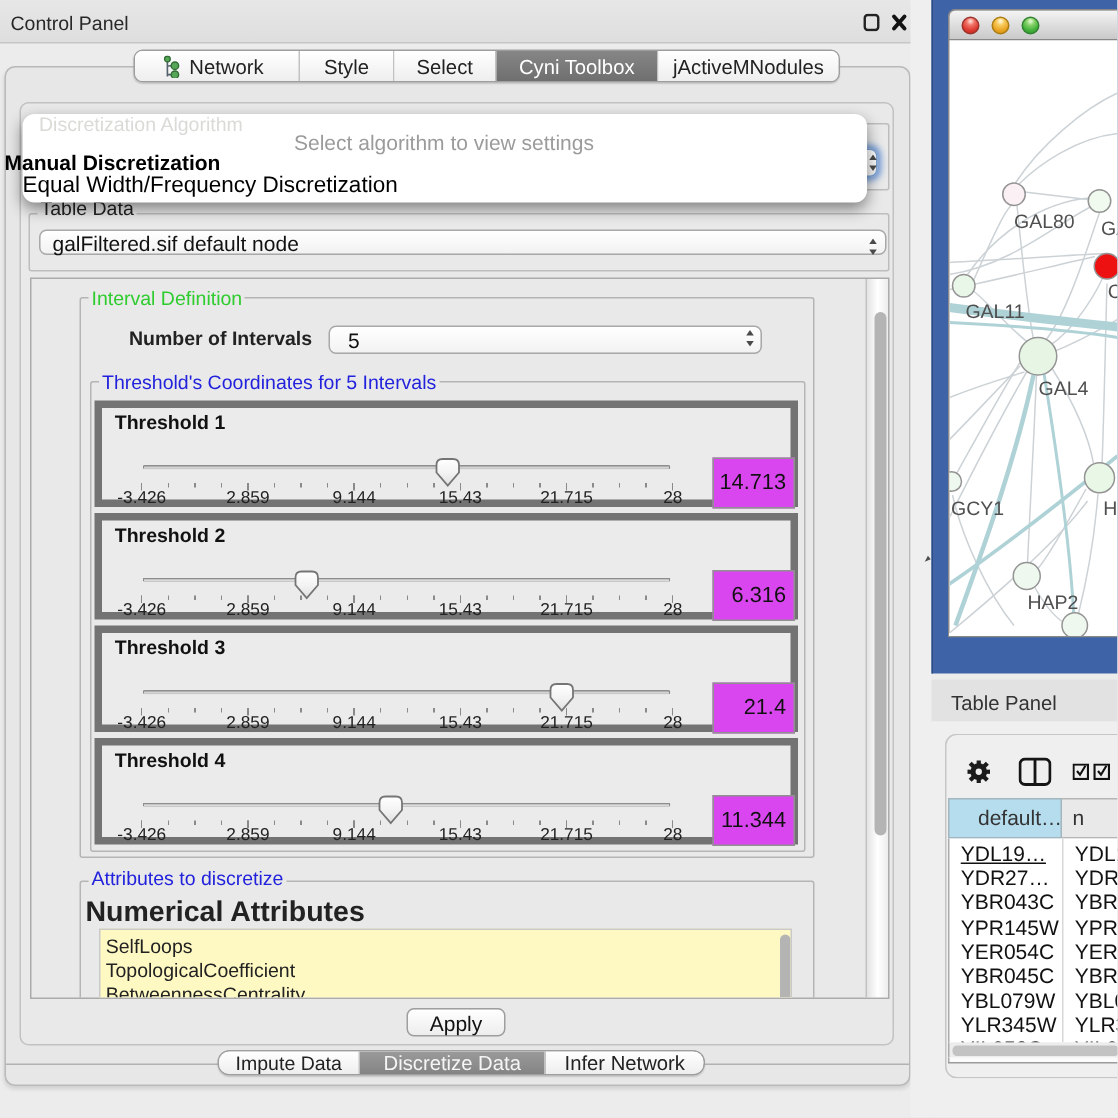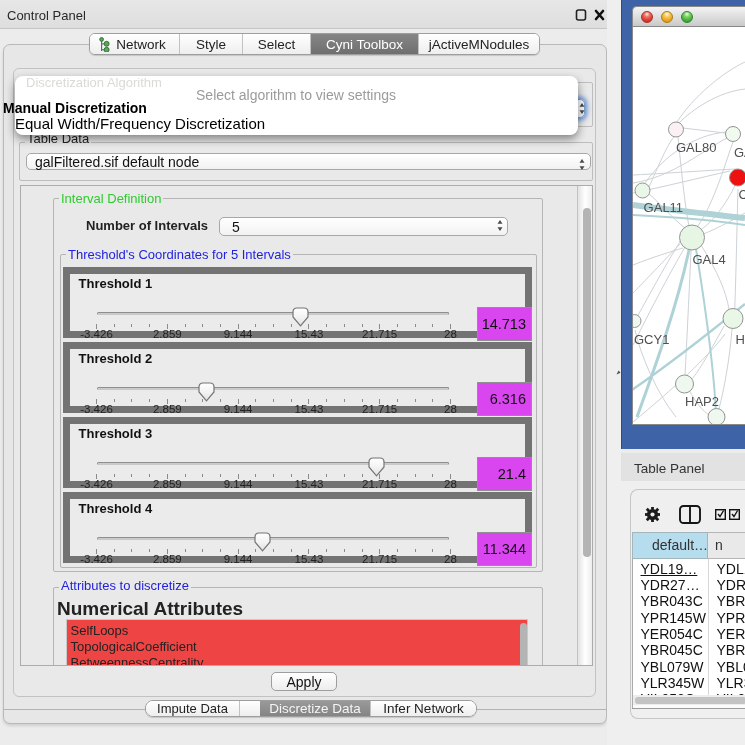--- a/index.html
+++ b/index.html
@@ -17,21 +17,21 @@
 .tab{height:100%;display:flex;align-items:center;justify-content:center;font-size:13.5px;color:#222;border-right:1px solid #c2c2c2;background:linear-gradient(#ffffff,#eeeeee);}
 .tab:last-child{border-right:none;}
 .tab.sel{background:linear-gradient(#868686,#6f6f6f);color:#fff;}
 .tab.sel2{background:linear-gradient(#9a9a9a,#848484);color:#f5f5f5;}
 
 .group{position:absolute;border:1px solid #bdbdbd;border-radius:2px;}
 .glabel{position:absolute;font-size:13px;background:#e9e9e9;padding:0 2px;white-space:nowrap;}
 
 .combo{position:absolute;background:linear-gradient(#ffffff,#f2f2f2);border:1px solid #a8a8a8;border-radius:5px;font-size:14px;color:#111;display:flex;align-items:center;}
 
-.tbox{position:absolute;left:62px;width:469px;height:71px;border:7px solid #737373;background:#ebebeb;}
+.tbox{position:absolute;left:62px;width:469px;height:71px;border:5px solid #737373;background:#ebebeb;}
 .tbox b{position:absolute;left:9px;top:2.5px;font-size:13px;color:#111;}
 .track{position:absolute;left:27px;top:38.5px;width:352px;height:2.5px;border-radius:3px;background:linear-gradient(#b5b5b5,#e2e2e2);border:1px solid #8e8e8e;border-bottom-color:#c8c8c8;}
 .ticks{position:absolute;left:26.5px;top:50px;width:356px;height:3px;background:repeating-linear-gradient(to right,#8a8a8a 0,#8a8a8a 1px,transparent 1px,transparent 17.7px);}
 .ticksM{position:absolute;left:26.5px;top:50px;width:356px;height:5.3px;background:repeating-linear-gradient(to right,#8a8a8a 0,#8a8a8a 1px,transparent 1px,transparent 70.8px);}
 .tlabel{position:absolute;top:54.5px;font-size:11.5px;color:#222;transform:translateX(-50%);}
 .vbox{position:absolute;left:407px;top:33.8px;width:55px;height:33.3px;background:#d946ef;border:1px solid #909090;font-size:14.5px;color:#111;display:flex;align-items:center;justify-content:flex-end;padding-right:4.5px;}
 .thumb{position:absolute;top:33.5px;width:17px;height:20px;}
 
 .sbthumb{position:absolute;background:#b4b4b4;border-radius:4px;}
 
@@ -52,21 +52,21 @@
 <svg class="abs" style="left:575px;top:9px;" width="32" height="12" viewBox="0 0 32 12">
   <rect x="1.5" y="1" width="9" height="10" rx="2" fill="none" stroke="#222" stroke-width="1.6"></rect>
   <path d="M21 2 L28 10 M28 2 L21 10" stroke="#111" stroke-width="2.6" stroke-linecap="round"></path>
 </svg>
 
 <div class="abs" id="outerpanel"></div>
 
 <div class="abs" id="innerpanel"></div>
 
 <div class="tabstrip" style="left:89px;top:33px;">
-  <div class="tab" style="width:90px;"><svg width="12" height="15" viewBox="0 0 12 15" style="margin-right:5px;margin-left:-4px;">
+  <div class="tab" style="width:110px;"><svg width="12" height="15" viewBox="0 0 12 15" style="margin-right:5px;margin-left:-4px;">
         <path d="M2.6 3 L2.6 14 M2.6 7 L6.2 6.8 M2.6 12.6 L6.2 12.8" stroke="#55616e" stroke-width="1.1" fill="none"></path>
         <circle cx="2.6" cy="2.4" r="1.9" fill="#58a758" stroke="#2f6d33" stroke-width="0.9"></circle>
         <circle cx="7.6" cy="6.8" r="2.5" fill="#58a758" stroke="#2f6d33" stroke-width="0.9"></circle>
         <circle cx="7.6" cy="12.8" r="2.5" fill="#58a758" stroke="#2f6d33" stroke-width="0.9"></circle>
       </svg>Network</div>
   <div class="tab" style="width:63px;">Style</div>
   <div class="tab" style="width:68px;">Select</div>
   <div class="tab sel" style="width:108px;">Cyni Toolbox</div>
   <div class="tab" style="width:120px;">jActiveMNodules</div>
 </div>
@@ -190,38 +190,38 @@
             </linearGradient>
           </defs>
           <path d="M1 5 Q1 1 5 1 L12 1 Q16 1 16 5 L16 10 L8.5 18.8 L1 10 Z" fill="url(#tg3)" stroke="#757575" stroke-width="1.2"></path>
         </svg>
         <div class="vbox">11.344</div>
       </div>
 
     <div class="group" style="left:32px;top:401px;width:490px;height:120px;border-color:#b5b5b5;"></div>
     <div class="glabel" style="left:38px;top:391.5px;color:#2222dd;">Attributes to discretize</div>
     <div class="txt" style="left:36px;top:411.5px;font-size:19px;font-weight:bold;">Numerical Attributes</div>
-    <div class="abs" style="left:44.5px;top:433px;width:462px;height:47px;background:#ef4444;border:1px solid #c9c9c9;overflow:hidden;">
+    <div class="abs" style="left:44.5px;top:433px;width:462px;height:47px;background:#fef9c3;border:1px solid #c9c9c9;overflow:hidden;">
       <div class="txt" style="left:4px;top:2.5px;font-size:13px;">SelfLoops</div>
       <div class="txt" style="left:4px;top:18.8px;font-size:13px;">TopologicalCoefficient</div>
       <div class="txt" style="left:4px;top:35.1px;font-size:13px;">BetweennessCentrality</div>
       <div class="sbthumb" style="left:453px;top:3px;width:7px;height:50px;"></div>
     </div>
   </div>
 
   <div class="abs" style="left:556px;top:0;width:17px;height:479px;background:linear-gradient(to right,#e3e3e3,#ffffff 45%,#e8e8e8);border-left:1px solid #c2c2c2;"></div>
   <div class="sbthumb" style="left:562px;top:22px;width:8px;height:349px;"></div>
 </div>
 
 <div class="abs" style="left:271px;top:672px;width:66px;height:19px;background:linear-gradient(#ffffff,#ededed);border:1px solid #9e9e9e;border-radius:5px;font-size:14px;color:#111;display:flex;align-items:center;justify-content:center;">Apply</div>
 
 <div class="abs" style="left:4px;top:708.5px;width:602px;height:1px;background:#b2b2b2;"></div>
 <div class="tabstrip" style="left:145px;top:700px;height:17px;border-radius:8px;">
   <div class="tab" style="width:94px;font-size:13px;">Impute Data</div>
-  <div class="tab sel2" style="width:111px;margin-left:20px;">Discretize Data</div>
+  <div class="tab sel2" style="width:124px;">Discretize Data</div>
   <div class="tab" style="width:105px;">Infer Network</div>
 </div>
 
 <div class="abs" style="left:607px;top:0;width:14px;height:745px;background:#efefef;"></div>
 <svg class="abs" style="left:615.5px;top:369.5px;" width="5" height="5" viewBox="0 0 5 5">
     <path d="M0.5 4.5 L2.6 0.5 L4.5 2.8 Z" fill="#4e4e4e"></path>
   </svg>
 
 <div class="abs" id="bluebg"></div>
 <div class="abs" id="netwin"></div>

